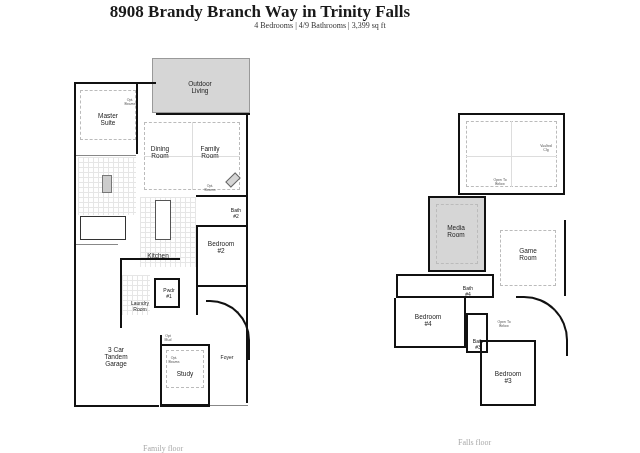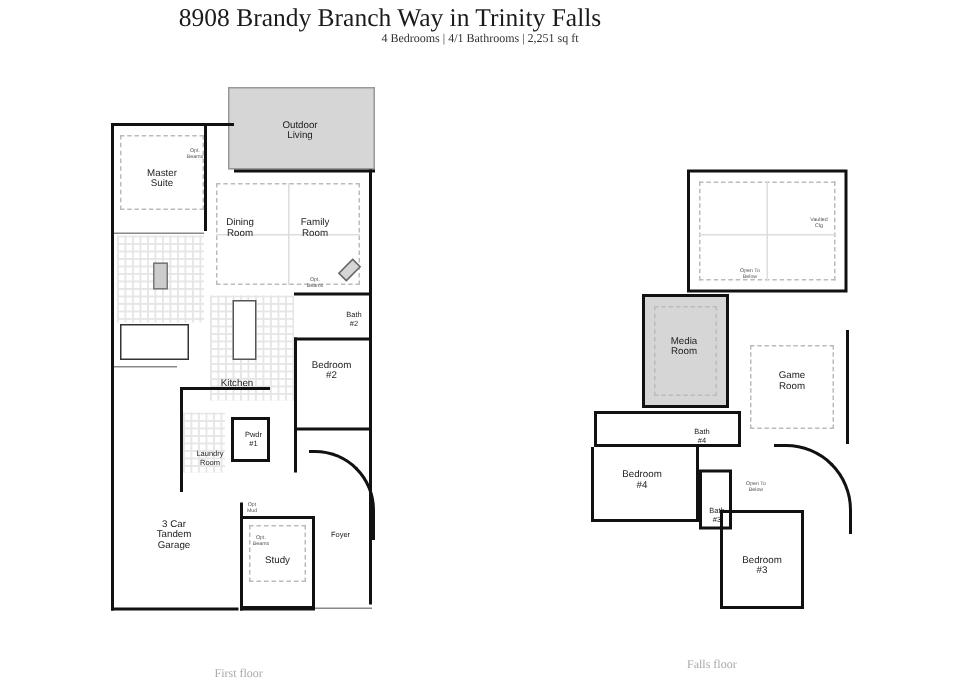--- a/index.html
+++ b/index.html
@@ -1,37 +1,37 @@
 <!DOCTYPE html>
 <html><head>
 <meta charset="utf-8">
 <style>
   * { box-sizing: border-box; margin: 0; padding: 0; }
   html, body { width: 640px; height: 453px; background: #ffffff; overflow: hidden; }
   body { position: relative; font-family: "Liberation Sans", sans-serif; color: #222; }
   .title { position: absolute; top: 2px; left: 0; width: 520px; text-align: center;
-           font-family: "Liberation Serif", serif; font-weight: normal; font-size: 17px; color: #1a1a1a; }
+           font-family: "Liberation Serif", serif; font-weight: bold; font-size: 17px; color: #1a1a1a; }
   .subtitle { position: absolute; top: 21px; left: 0; width: 640px; text-align: center;
            font-family: "Liberation Serif", serif; font-size: 8px; color: #333; }
   .plan { position: absolute; }
   .room { position: absolute; border: 0 solid #111; }
   .wall { position: absolute; background: #111; }
   .thinwall { position: absolute; background: #888; }
   .dash { position: absolute; border: 1px dashed #bbb; }
   .label { position: absolute; font-size: 6.5px; line-height: 7px; text-align: center; color: #222; white-space: pre-line; }
   .small { position: absolute; font-size: 3.5px; line-height: 4px; text-align: center; color: #555; white-space: pre-line; }
   .caption { position: absolute; font-family: "Liberation Serif", serif; font-size: 8px; color: #aaa; }
   .gray { background: #d6d6d6; }
   .tile { background-image: linear-gradient(#e6e6e6 1px, transparent 1px), linear-gradient(90deg, #e6e6e6 1px, transparent 1px); background-size: 5px 5px; }
 </style>
 </head>
 <body>
 
 <div class="title">8908 Brandy Branch Way in Trinity Falls</div>
-<div class="subtitle">4 Bedrooms | 4/1 Bathrooms | 2,251 sq ft</div>
+<div class="subtitle">4 Bedrooms | 4/9 Bathrooms | 3,399 sq ft</div>
 
 <div class="plan" style="left:0;top:0;width:320px;height:453px;">
 
   <div class="room gray" style="left:152px;top:58px;width:98px;height:55px;border:1px solid #999;"></div>
   <div class="label" style="left:180px;top:80px;width:40px;">Outdoor
 Living</div>
 
   <div class="wall" style="left:74px;top:82px;width:2px;height:325px;"></div>
   <div class="wall" style="left:74px;top:82px;width:82px;height:2px;"></div>
   <div class="wall" style="left:156px;top:113px;width:94px;height:2px;"></div>
@@ -95,21 +95,21 @@
 Mud</div>
   <div class="room" style="left:160px;top:344px;width:50px;height:62px;border:2px solid #111;"></div>
   <div class="dash" style="left:166px;top:350px;width:38px;height:38px;"></div>
   <div class="small" style="left:166px;top:356px;width:16px;">Opt.
 Beams</div>
   <div class="label" style="left:170px;top:370px;width:30px;">Study</div>
 
   <div class="label" style="left:215px;top:354px;width:24px;font-size:5px;">Foyer</div>
   <div class="room" style="left:206px;top:300px;width:44px;height:60px;border-top:2px solid #111;border-right:2px solid #111;border-top-right-radius:40px;"></div>
 
-  <div class="caption" style="left:143px;top:444px;">First floor</div>
+  <div class="caption" style="left:143px;top:444px;">Family floor</div>
 </div>
 
 <div class="plan" style="left:320px;top:0;width:320px;height:453px;">
 
   <div class="room" style="left:138px;top:113px;width:107px;height:82px;border:2px solid #111;"></div>
   <div class="dash" style="left:146px;top:121px;width:91px;height:66px;"></div>
   <div class="thinwall" style="left:146px;top:156px;width:91px;height:1px;background:#ddd;"></div>
   <div class="thinwall" style="left:191px;top:121px;width:1px;height:66px;background:#ddd;"></div>
   <div class="small" style="left:170px;top:178px;width:20px;">Open To
 Below</div>

